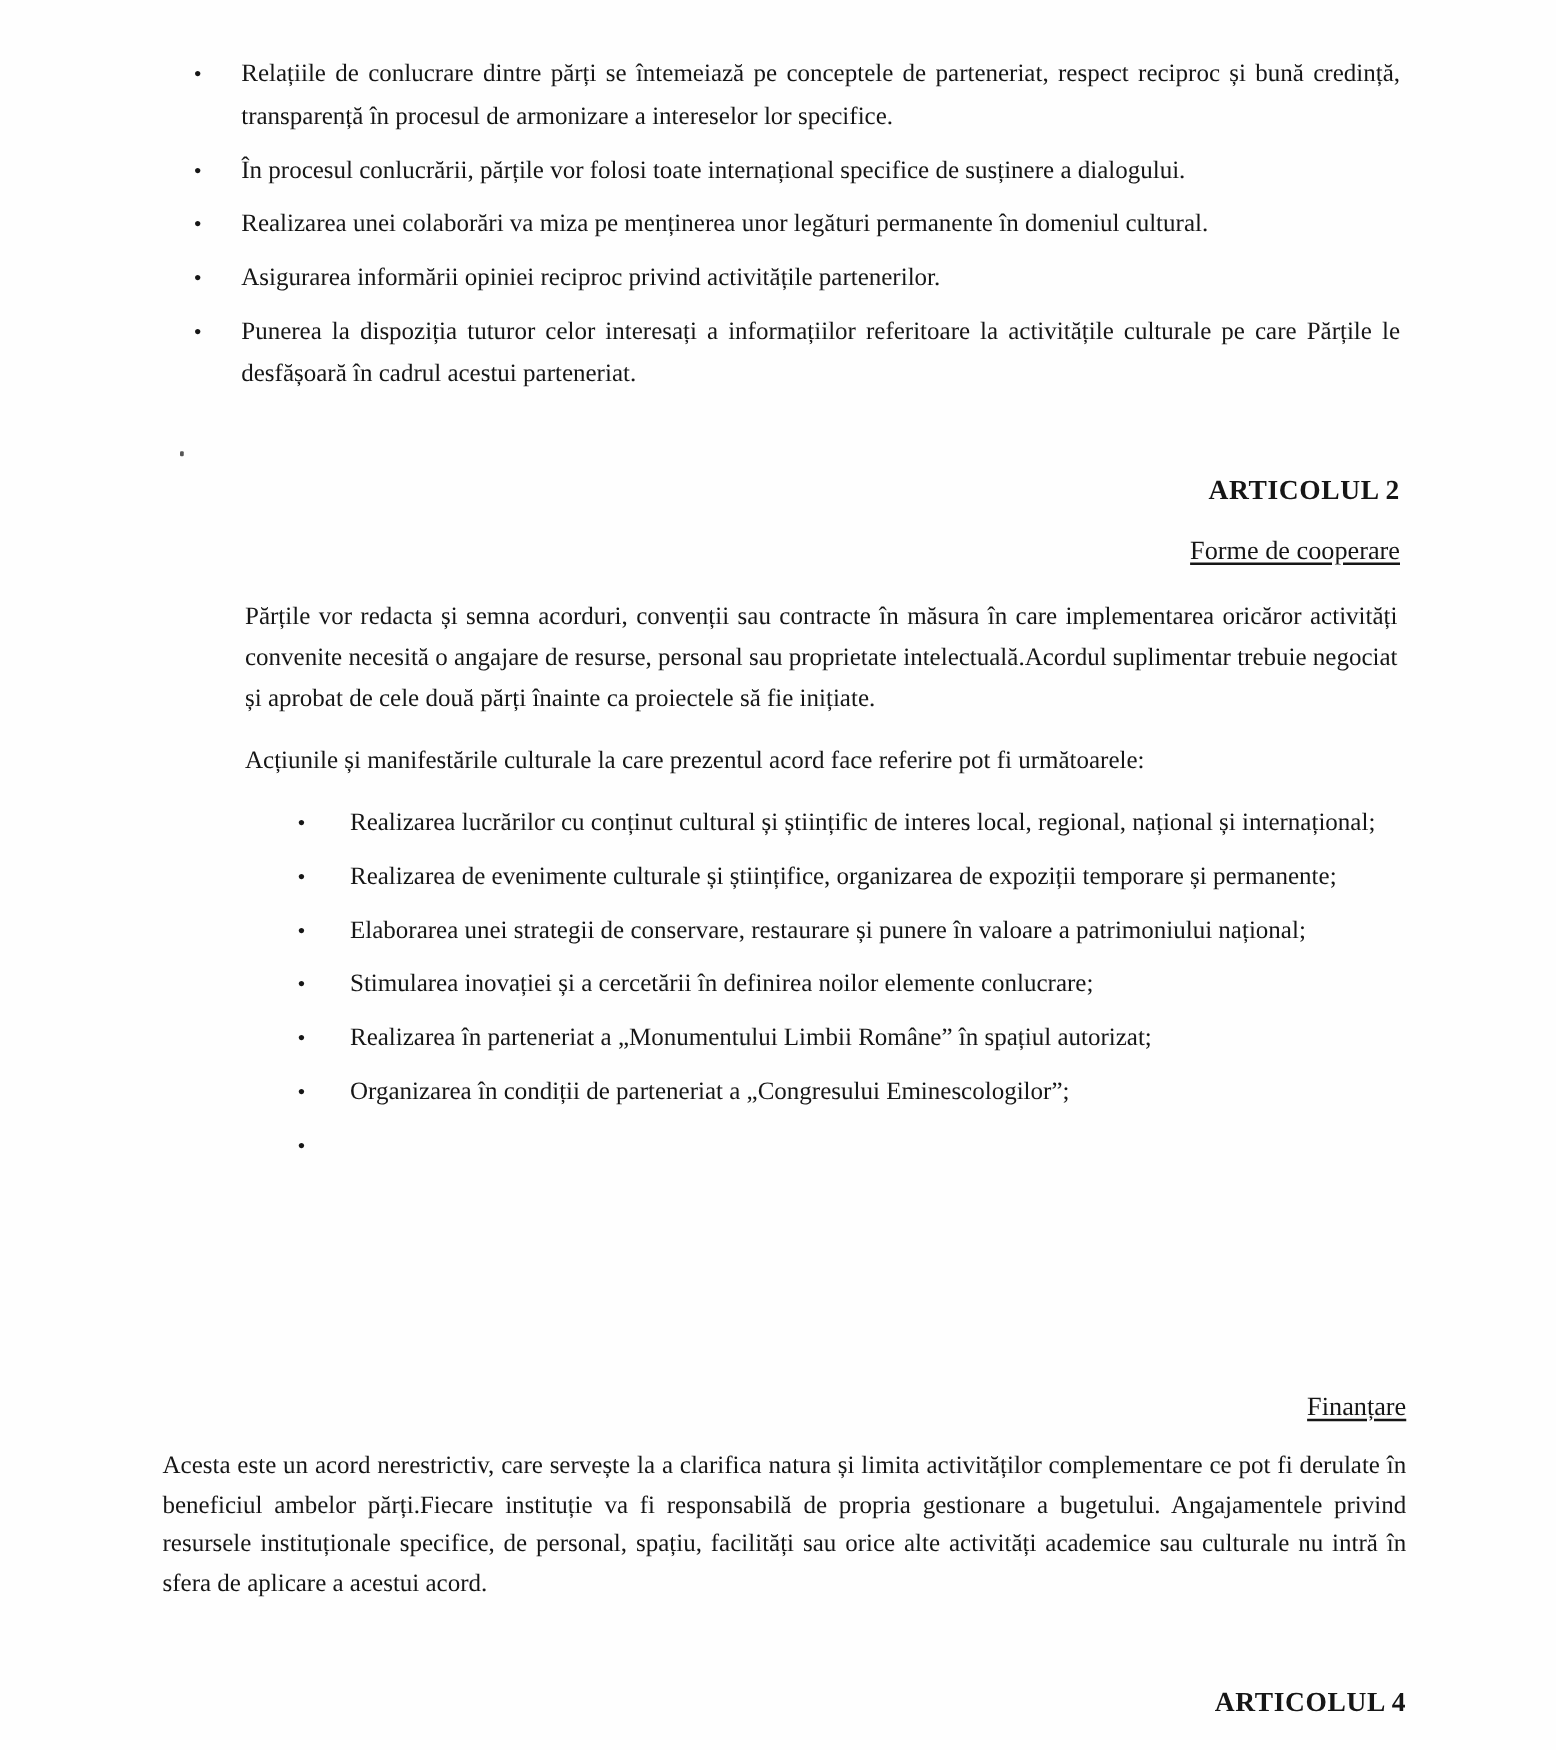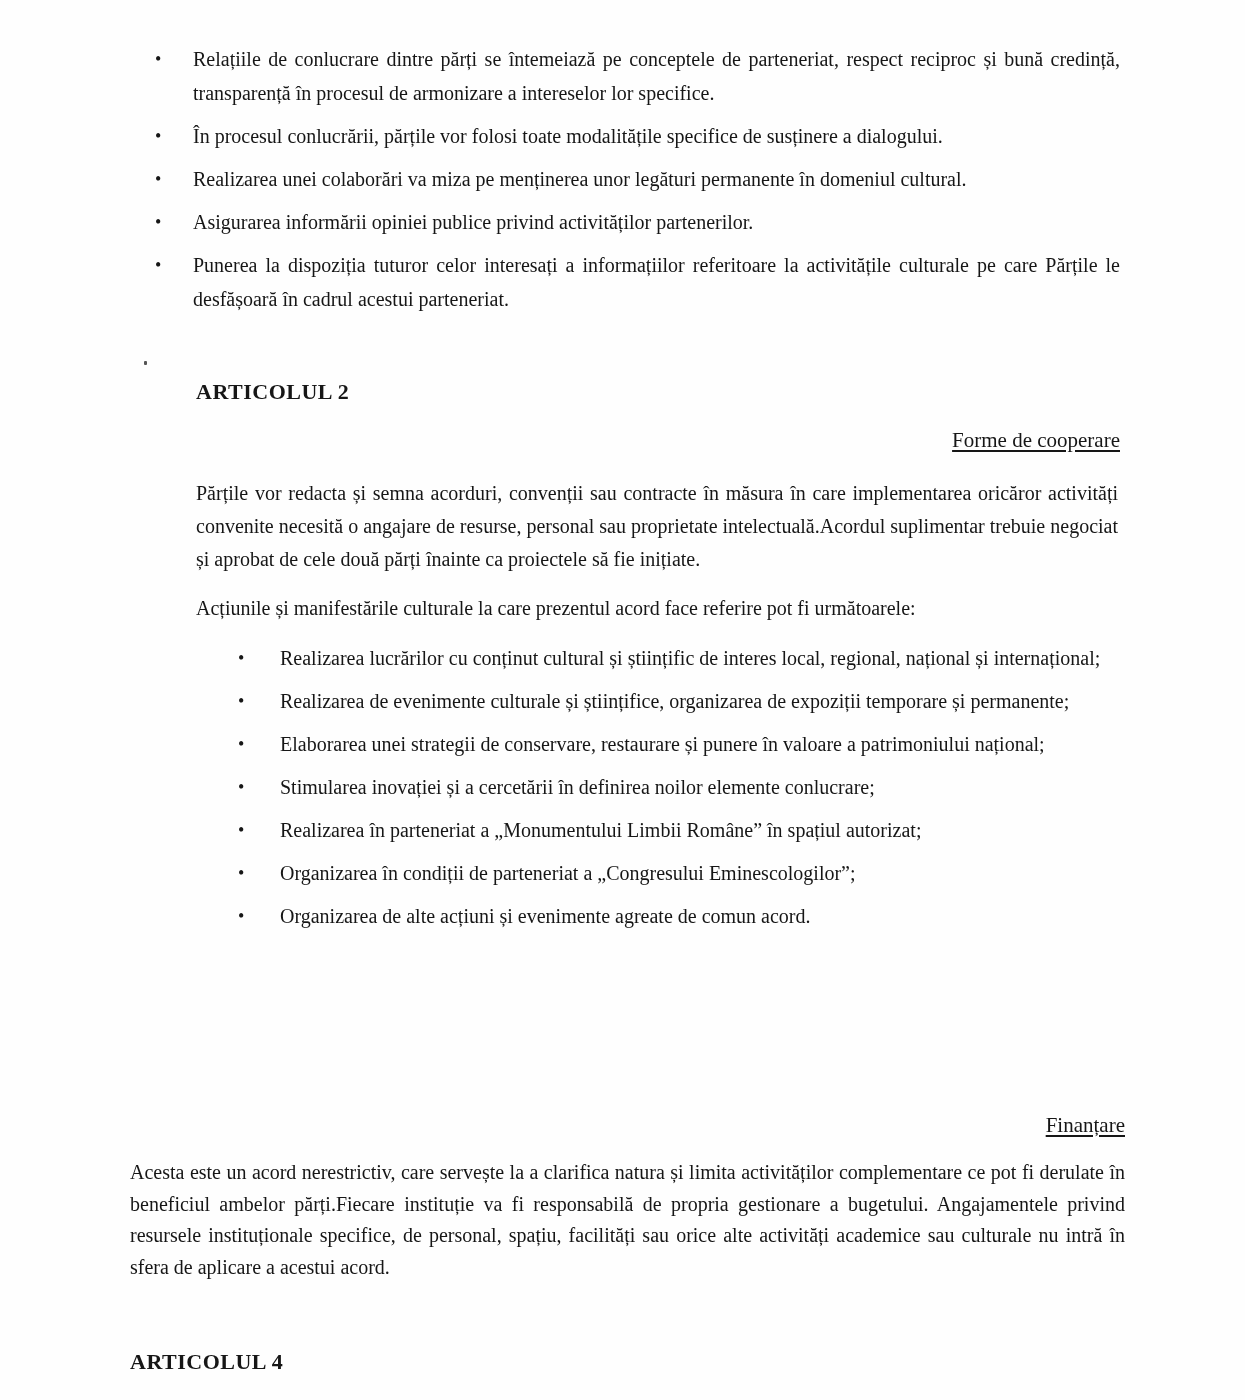--- a/index.html
+++ b/index.html
@@ -52,21 +52,21 @@
     left: 238px;
     right: 127px;
   }
   .forms-list li { padding-left: 42px; }
 
   
   .article-title {
     position: absolute;
     left: 196px;
     right: 125px;
-    text-align: left;
+    text-align: right;
     font-weight: bold;
     font-size: 22px;
     letter-spacing: 0.5px;
   }
   .article-subtitle {
     position: absolute;
     left: 196px;
     right: 125px;
     text-align: right;
     font-size: 21px;
@@ -121,29 +121,29 @@
 
 <div class="page">
 
   <ul class="doc-list intro-list">
     <li>
       <span class="bullet">•</span>
       <span>Relațiile de conlucrare dintre părți se întemeiază pe conceptele de parteneriat, respect reciproc și bună credință, transparență în procesul de armonizare a intereselor lor specifice.</span>
     </li>
     <li>
       <span class="bullet">•</span>
-      <span>În procesul conlucrării, părțile vor folosi toate modalitățile specifice de susținere a dialogului.</span>
+      <span>În procesul conlucrării, părțile vor folosi toate internațional specifice de susținere a dialogului.</span>
     </li>
     <li>
       <span class="bullet">•</span>
       <span>Realizarea unei colaborări va miza pe  menținerea unor legături permanente în domeniul cultural.</span>
     </li>
     <li>
       <span class="bullet">•</span>
-      <span>Asigurarea informării opiniei publice privind activităților partenerilor.</span>
+      <span>Asigurarea informării opiniei reciproc privind activitățile partenerilor.</span>
     </li>
     <li>
       <span class="bullet">•</span>
       <span>Punerea la dispoziția tuturor celor interesați a informațiilor referitoare la activitățile culturale pe care Părțile le desfășoară în cadrul acestui parteneriat.</span>
     </li>
   </ul>
 
   <div class="artifact-dot"></div>
 
   <div class="article-title" id="art2-title">ARTICOLUL 2</div>
@@ -172,21 +172,20 @@
     <li>
       <span class="bullet">•</span>
       <span>Realizarea în parteneriat a „Monumentului Limbii Române” în spațiul autorizat;</span>
     </li>
     <li>
       <span class="bullet">•</span>
       <span>Organizarea în condiții de parteneriat a „Congresului Eminescologilor”;</span>
     </li>
     <li>
       <span class="bullet">•</span>
-      <span>Organizarea de alte acțiuni și evenimente agreate de comun acord.</span>
     </li>
   </ul>
 
   <div class="article-subtitle" id="art3-subtitle">Finanțare</div>
 
   <p class="para" id="art3-para">Acesta este un acord nerestrictiv, care servește la a clarifica natura și limita activităților complementare ce pot fi derulate în beneficiul ambelor părți.Fiecare instituție va fi responsabilă de propria gestionare a bugetului. Angajamentele privind resursele instituționale specifice, de personal, spațiu, facilități sau orice alte activități academice sau culturale nu intră în sfera de aplicare a acestui acord.</p>
 
   <div class="article-title" id="art4-title">ARTICOLUL 4</div>
 
 </div>

